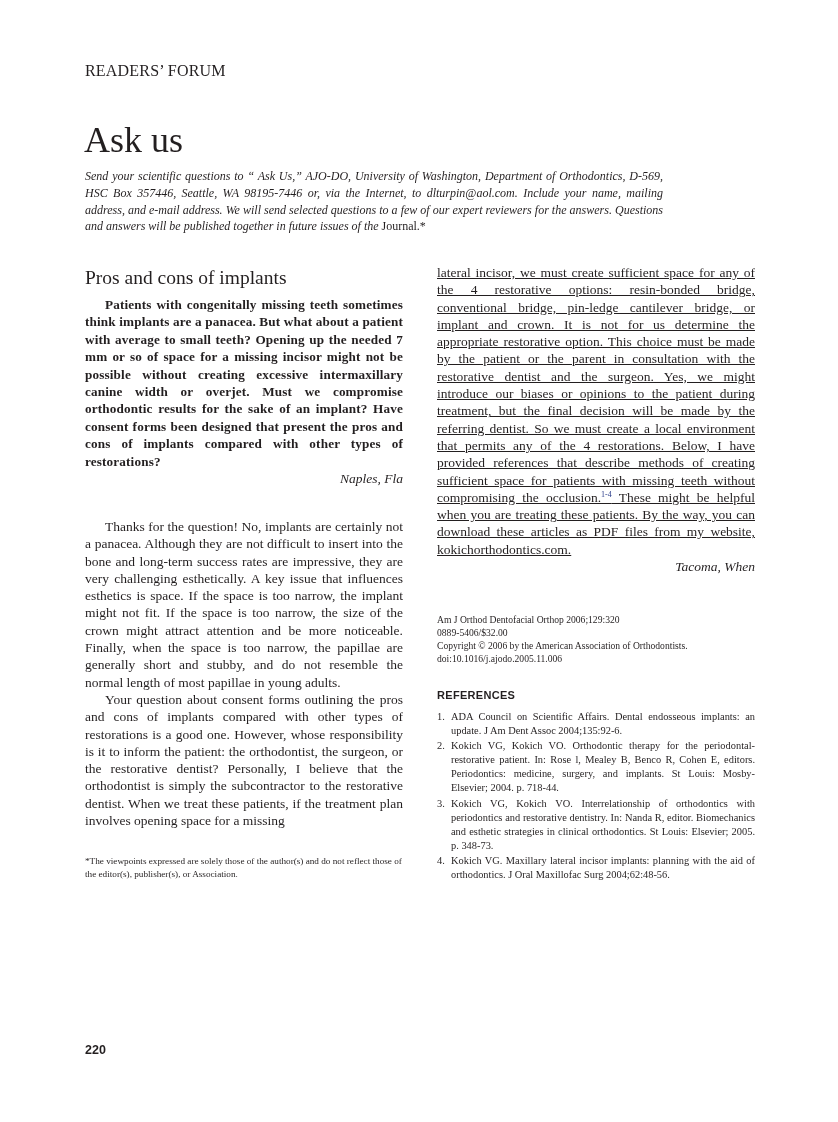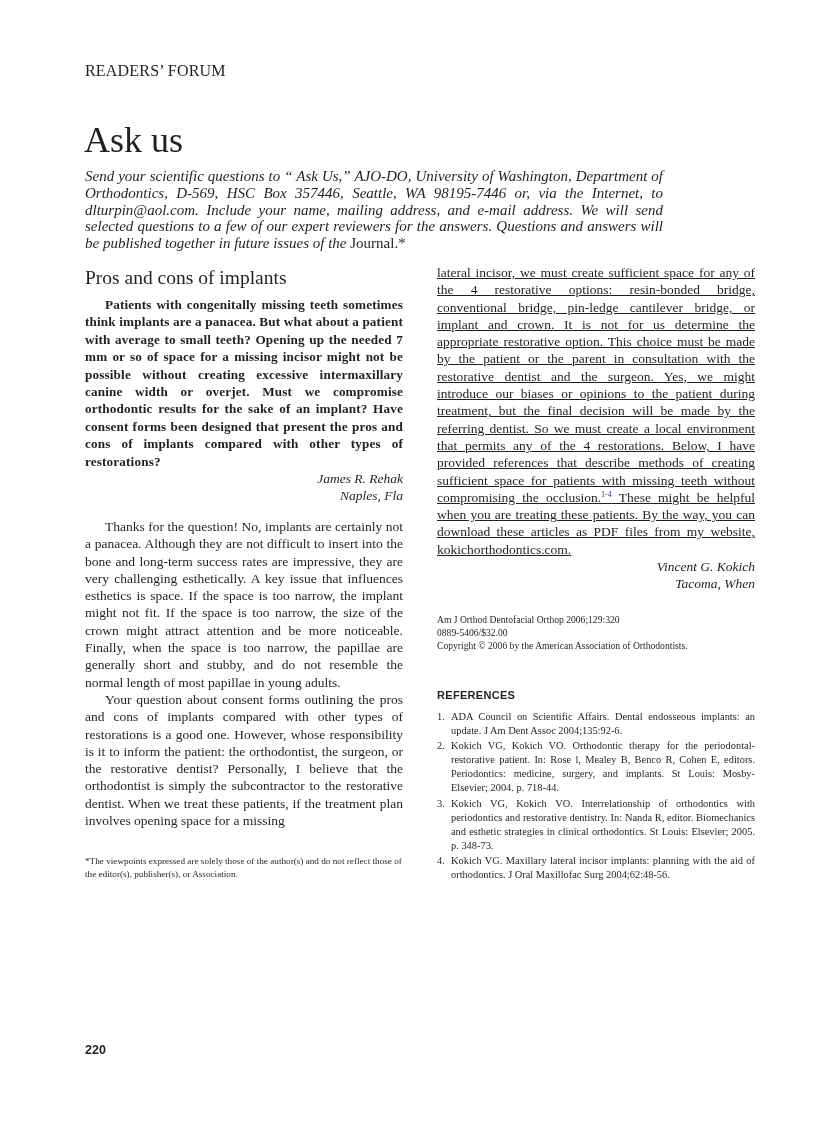--- a/index.html
+++ b/index.html
@@ -1,20 +1,20 @@
 <!DOCTYPE html>
 <html><head>
 <meta charset="utf-8">
 <style>
   html, body { margin: 0; padding: 0; background: #ffffff; }
   body { width: 838px; height: 1122px; position: relative; overflow: hidden; color: #231f20; font-family: "Liberation Serif", serif; }
   .abs { position: absolute; }
   .section-label { left: 85px; top: 62px; font-size: 16px; letter-spacing: 0.2px; }
   .title { left: 84px; top: 120px; font-size: 36px; line-height: 40px; }
-  .intro { left: 85px; top: 168px; width: 578px; font-size: 15px; line-height: 16.8px; font-style: italic; text-align: justify; }
+  .intro { left: 85px; top: 168px; width: 578px; font-size: 12px; line-height: 16.8px; font-style: italic; text-align: justify; }
   .intro .roman { font-style: normal; }
   .col { width: 318px; font-size: 13.5px; line-height: 17.3px; text-align: justify; }
   .col-left { left: 85px; }
   .col-right { left: 437px; }
   .q-heading { left: 85px; top: 266px; font-size: 19.5px; line-height: 24px; }
   .question { top: 296px; font-weight: bold; font-size: 13.2px; line-height: 17.4px; letter-spacing: 0.15px; }
   .question p, .answer p { margin: 0; text-indent: 20px; }
   .sig { text-align: right; font-style: italic; }
   .sig div { line-height: 17.4px; }
   .q-sig { top: 470px; left: 85px; width: 318px; font-size: 13.5px; }
@@ -41,44 +41,43 @@
 
 <div class="abs intro"><span>Send your scientific questions to “ Ask Us,” AJO-DO, University of Washington, Department of Orthodontics, D-569, HSC Box 357446, Seattle, WA 98195-7446 or, via the Internet, to dlturpin@aol.com. Include your name, mailing address, and e-mail address. We will send selected questions to a few of our expert reviewers for the answers. Questions and answers will be published together in future issues of the </span><span class="roman">Journal.*</span></div>
 
 <h2 class="abs q-heading" style="margin:0;font-weight:normal;">Pros and cons of implants</h2>
 
 <div class="abs col col-left question">
   <p>Patients with congenitally missing teeth sometimes think implants are a panacea. But what about a patient with average to small teeth? Opening up the needed 7 mm or so of space for a missing incisor might not be possible without creating excessive intermaxillary canine width or overjet. Must we compromise orthodontic results for the sake of an implant? Have consent forms been designed that present the pros and cons of implants compared with other types of restorations?</p>
 </div>
 
 <div class="abs sig q-sig">
-  <div>James R. Rehak</div>
   <div>Naples, Fla</div>
 </div>
 
 <div class="abs col col-left answer">
   <p>Thanks for the question! No, implants are certainly not a panacea. Although they are not difficult to insert into the bone and long-term success rates are impressive, they are very challenging esthetically. A key issue that influences esthetics is space. If the space is too narrow, the implant might not fit. If the space is too narrow, the size of the crown might attract attention and be more noticeable. Finally, when the space is too narrow, the papillae are generally short and stubby, and do not resemble the normal length of most papillae in young adults.</p>
   <p>Your question about consent forms outlining the pros and cons of implants compared with other types of restorations is a good one. However, whose responsibility is it to inform the patient: the orthodontist, the surgeon, or the restorative dentist? Personally, I believe that the orthodontist is simply the subcontractor to the restorative dentist. When we treat these patients, if the treatment plan involves opening space for a missing</p>
 </div>
 
 <div class="abs footnote">*The viewpoints expressed are solely those of the author(s) and do not reflect those of the editor(s), publisher(s), or Association.</div>
 
 <div class="abs col col-right ans-right">
   <p><span>lateral incisor, we must create sufficient space for any of the 4 restorative options: resin-bonded bridge, conventional bridge, pin-ledge cantilever bridge, or implant and crown. It is not for us determine the appropriate restorative option. This choice must be made by the patient or the parent in consultation with the restorative dentist and the surgeon. Yes, we might introduce our biases or opinions to the patient during treatment, but the final decision will be made by the referring dentist. So we must create a local environment that permits any of the 4 restorations. Below, I have provided references that describe methods of creating sufficient space for patients with missing teeth without compromising the occlusion.</span><span class="sup">1-4</span><span> These might be helpful when you are treating these patients. By the way, you can download these articles as PDF files from my website, kokichorthodontics.com.</span></p>
 </div>
 
 <div class="abs sig a-sig">
-  <div>Vincent G. Kokich</div>
   <div>Tacoma, When</div>
 </div>
 
 <div class="abs citation">
   <div>Am J Orthod Dentofacial Orthop 2006;129:320</div>
   <div>0889-5406/$32.00</div>
   <div>Copyright © 2006 by the American Association of Orthodontists.</div>
+  <div>doi:10.1016/j.ajodo.2005.11.006</div>
 </div>
 
 <div class="abs refs-heading">REFERENCES</div>
 
 <ol class="abs refs">
   <li><span class="num">1.</span><span>ADA Council on Scientific Affairs. Dental endosseous implants: an update. J Am Dent Assoc 2004;135:92-6.</span></li>
   <li><span class="num">2.</span><span>Kokich VG, Kokich VO. Orthodontic therapy for the periodontal-restorative patient. In: Rose l, Mealey B, Benco R, Cohen E, editors. Periodontics: medicine, surgery, and implants. St Louis: Mosby-Elsevier; 2004. p. 718-44.</span></li>
   <li><span class="num">3.</span><span>Kokich VG, Kokich VO. Interrelationship of orthodontics with periodontics and restorative dentistry. In: Nanda R, editor. Biomechanics and esthetic strategies in clinical orthodontics. St Louis: Elsevier; 2005. p. 348-73.</span></li>
   <li><span class="num">4.</span><span>Kokich VG. Maxillary lateral incisor implants: planning with the aid of orthodontics. J Oral Maxillofac Surg 2004;62:48-56.</span></li>
 </ol>

